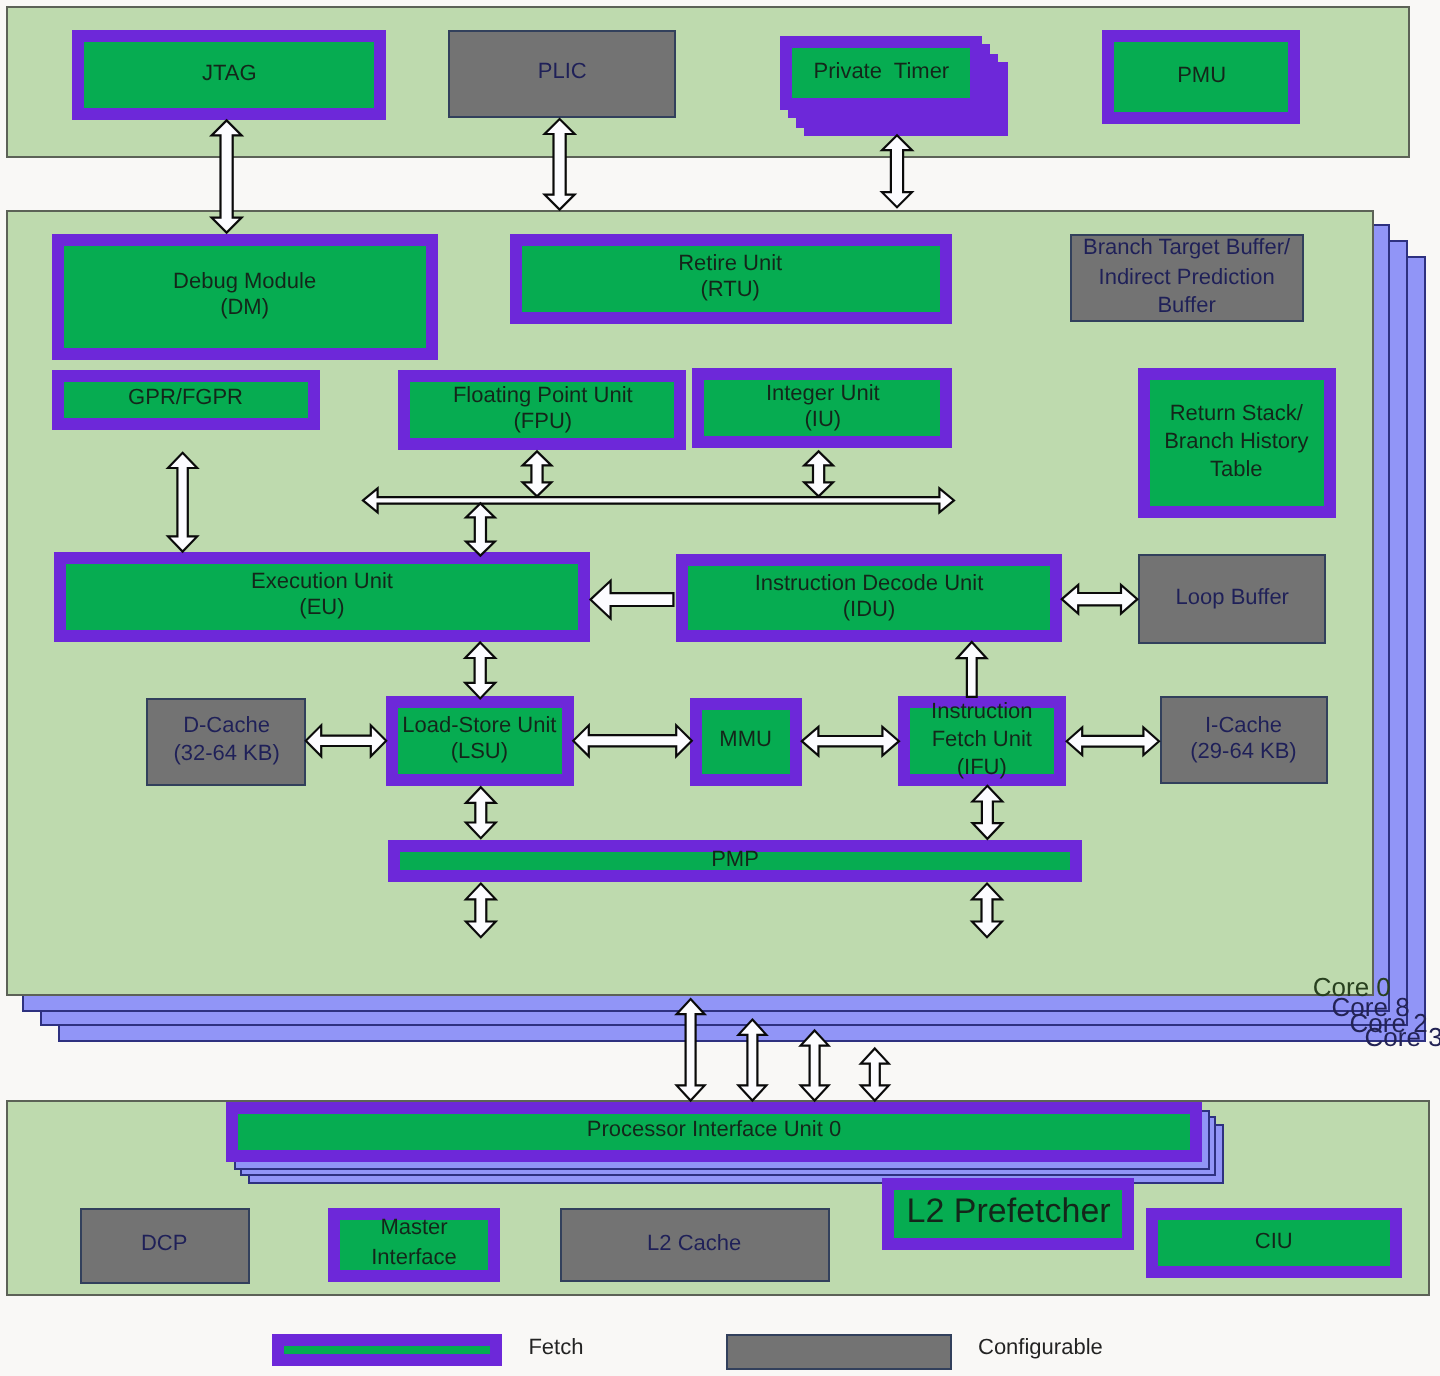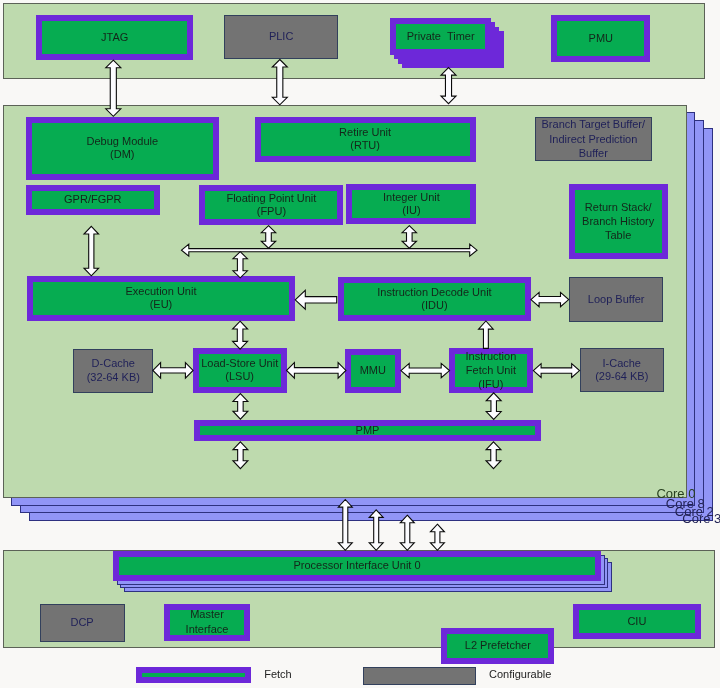--- a/index.html
+++ b/index.html
@@ -123,21 +123,24 @@
 <div class="abs blk green" style="left:113px;top:551px;width:488px;height:30px;font-size:11px">
       <span class="lbl">Processor Interface Unit 0</span>
     </div>
 <div class="abs blk purple" style="left:39.6px;top:603.8px;width:85px;height:38px;font-size:11px">
       <span class="lbl">DCP</span>
     </div>
 <div class="abs blk green" style="left:164px;top:603.8px;width:86px;height:37px;font-size:11px;line-height:1.4">
       <span class="lbl">Master
 Interface</span>
     </div>
-<div class="abs blk green" style="left:441.3px;top:628px;width:113px;height:35.5px;font-size:11px">
+<div class="abs blk purple" style="left:279.6px;top:603.8px;width:135px;height:37.5px;font-size:11px">
+      <span class="lbl">L2 Cache</span>
+    </div>
+<div class="abs blk green" style="left:441.3px;top:589px;width:126px;height:35.5px;font-size:17px">
       <span class="lbl">L2 Prefetcher</span>
     </div>
 <div class="abs blk green" style="left:572.9px;top:603.9px;width:128px;height:35.5px;font-size:11px">
       <span class="lbl">CIU</span>
     </div>
 <svg id="arrow-layer" width="720" height="688" viewBox="0 0 720 688">
 <polygon points="113.3,60.2 120.8,67.7 116.35,67.7 116.35,108.8 120.8,108.8 113.3,116.3 105.8,108.8 110.25,108.8 110.25,67.7 105.8,67.7"></polygon>
 <polygon points="279.8,59.5 287.3,67 282.85,67 282.85,97.3 287.3,97.3 279.8,104.8 272.3,97.3 276.75,97.3 276.75,67 272.3,67"></polygon>
 <polygon points="448.5,67.6 456,75.1 451.55,75.1 451.55,96.1 456,96.1 448.5,103.6 441,96.1 445.45,96.1 445.45,75.1 441,75.1"></polygon>
 <polygon points="91.3,226.4 98.6,234 93.9,234 93.9,268.2 98.6,268.2 91.3,275.8 84,268.2 88.7,268.2 88.7,234 84,234"></polygon>

